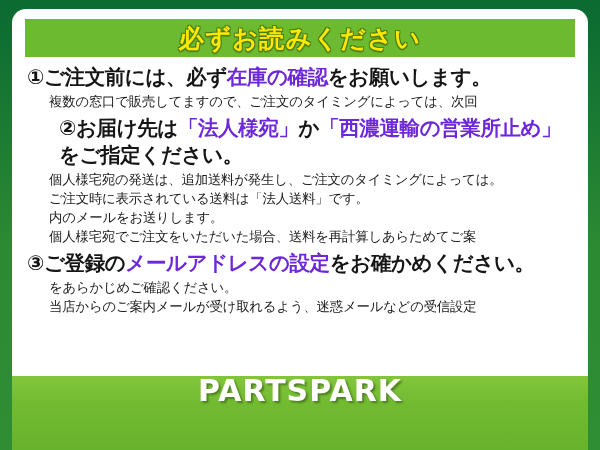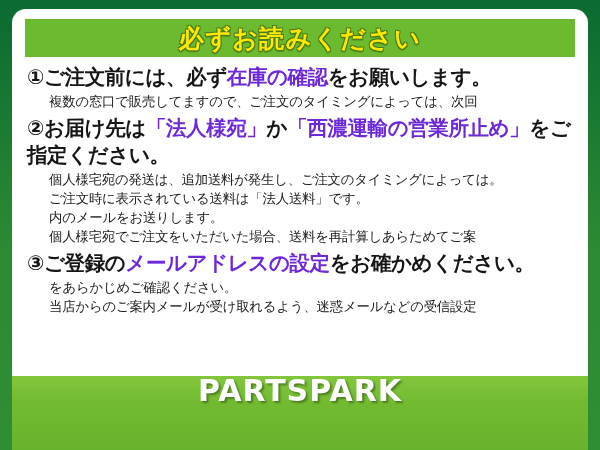--- a/index.html
+++ b/index.html
@@ -72,20 +72,21 @@
     color: #161616;
     font-size: 20.5px;
     font-weight: bold;
     line-height: 1.28;
     letter-spacing: -0.4px;
     white-space: nowrap;
   }
 
   .item-heading.wrap {
     white-space: normal;
+    margin-left: 32px;
   }
 
   .hl {
     color: #6d28d9;
   }
 
   .item-body {
     color: #1b1b1b;
     font-size: 13.4px;
     font-weight: normal;

